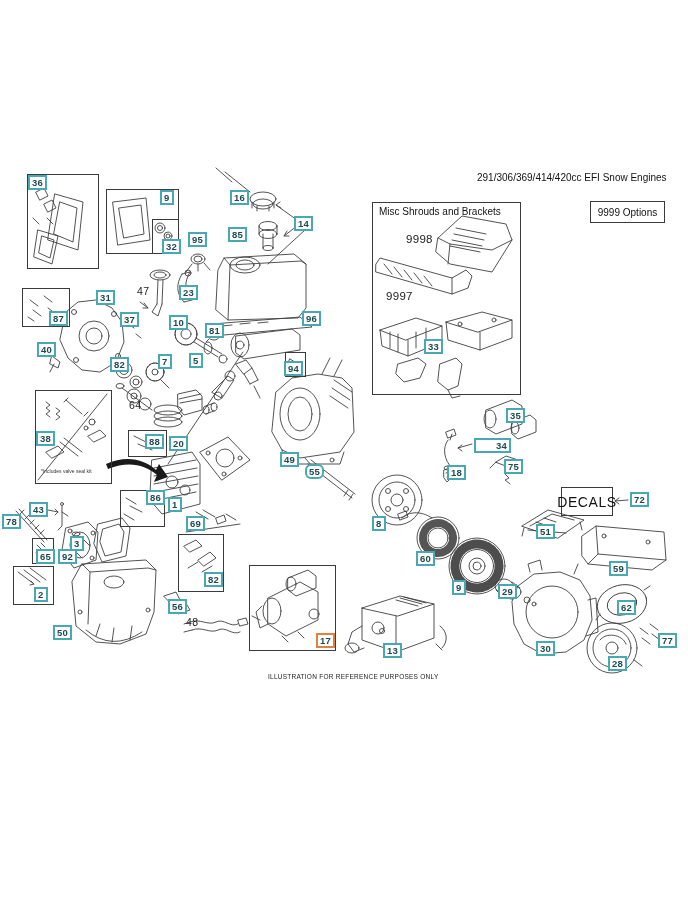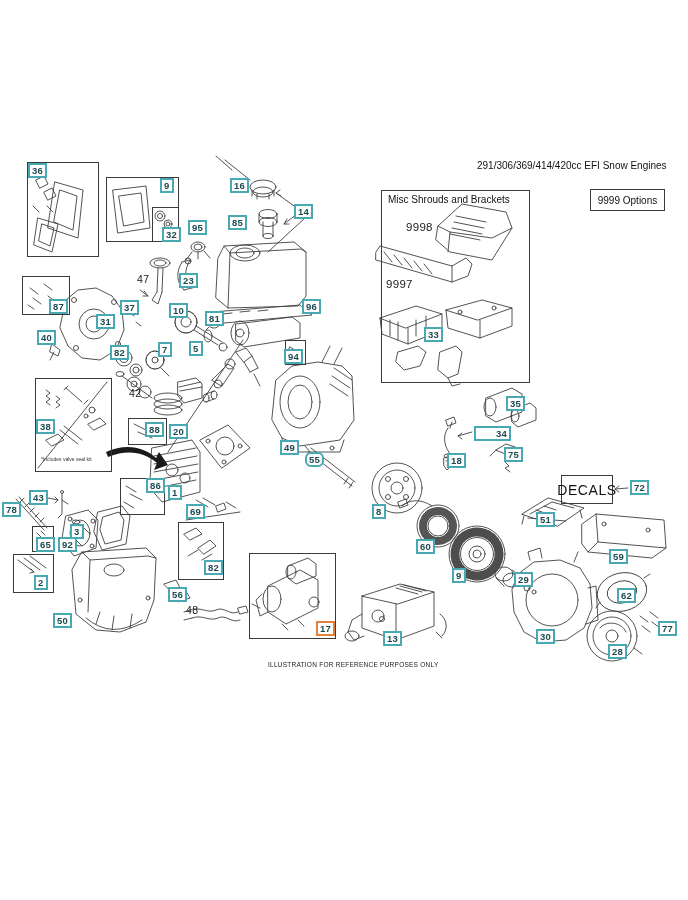--- a/index.html
+++ b/index.html
@@ -1,34 +1,34 @@
 <!DOCTYPE html>
 <html><head>
 <meta charset="utf-8">
 <style>
   html,body{margin:0;padding:0;background:#fff;}
   body{width:688px;height:900px;position:relative;overflow:hidden;
        font-family:"Liberation Sans",sans-serif;color:#222;}
-  .stage{position:absolute;left:0;top:0;width:688px;height:760px;}
+  .stage{position:absolute;left:0;top:12px;width:688px;height:760px;}
   svg.art{position:absolute;left:0;top:0;z-index:1;}
   #overlay-layer{position:absolute;left:0;top:0;width:688px;height:900px;z-index:3;}
   .gbox{position:absolute;border:1px solid #3a3a3a;z-index:2;}
   .plabel{position:absolute;z-index:4;
      font:600 9.5px "Liberation Sans",sans-serif;line-height:11px;
      color:#1d4a52;border:2px solid #49a9b3;background:rgba(255,255,255,.93);
      padding:0 2px;letter-spacing:.3px;}
   .plabel.orange{border-color:#e2813c;}
   .plabel.plain{border:none;background:transparent;padding:0;
      font:400 10.5px "Liberation Sans",sans-serif;color:#1a1a1a;}
   .plabel.plain-lg{border:none;background:transparent;padding:0;
      font:400 11.5px "Liberation Sans",sans-serif;color:#1a1a1a;}
   .page-title{position:absolute;left:477px;top:160px;width:200px;z-index:3;
      font-size:10px;color:#111;white-space:nowrap;}
   .misc-panel{position:absolute;left:372px;top:190px;width:147px;height:191px;
-     border:1px solid #3a3a3a;z-index:2;margin-left:9px;}
+     border:1px solid #3a3a3a;z-index:2;}
   .misc-title{position:absolute;left:6px;top:3px;font-size:10px;color:#111;white-space:nowrap;}
   .options-box{position:absolute;left:590px;top:189px;width:73px;height:20px;
      border:1px solid #3a3a3a;z-index:3;display:flex;align-items:center;justify-content:center;
      font-size:10px;color:#111;white-space:nowrap;}
   .decals-box{position:absolute;left:561px;top:475px;width:50px;height:27px;
      border:1px solid #3a3a3a;z-index:3;display:flex;align-items:center;justify-content:center;
      font-size:14px;letter-spacing:.6px;color:#111;}
   .footer-note{position:absolute;left:268px;top:661px;z-index:3;
      font-size:6.5px;letter-spacing:.25px;color:#222;white-space:nowrap;}
   .note38{position:absolute;left:41px;top:456px;width:72px;z-index:4;
@@ -430,32 +430,32 @@
       <div class="gbox" style="left: 285px; top: 340px; width: 19px; height: 23px;"></div>
       <div class="gbox" style="left: 249px; top: 553px; width: 85px; height: 84px;"></div>
       <div class="plabel teal" style="left: 28px; top: 163px;">36</div>
       <div class="plabel teal" style="left: 160px; top: 178px;">9</div>
       <div class="plabel teal" style="left: 162px; top: 227px;">32</div>
       <div class="plabel teal" style="left: 188px; top: 220px;">95</div>
       <div class="plabel teal" style="left: 230px; top: 178px;">16</div>
       <div class="plabel teal" style="left: 228px; top: 215px;">85</div>
       <div class="plabel teal" style="left: 294px; top: 204px;">14</div>
       <div class="plabel teal" style="left: 302px; top: 299px;">96</div>
-      <div class="plabel teal" style="left: 96px; top: 278px; margin-top: 36px;">31</div>
+      <div class="plabel teal" style="left: 96px; top: 278px;">31</div>
       <div class="plabel teal" style="left: 49px; top: 299px;">87</div>
       <div class="plabel plain" style="left: 137px; top: 273px;">47</div>
       <div class="plabel teal" style="left: 179px; top: 273px;">23</div>
       <div class="plabel teal" style="left: 120px; top: 300px;">37</div>
       <div class="plabel teal" style="left: 169px; top: 303px;">10</div>
       <div class="plabel teal" style="left: 205px; top: 311px;">81</div>
       <div class="plabel teal" style="left: 37px; top: 330px;">40</div>
       <div class="plabel teal" style="left: 110px; top: 345px;">82</div>
       <div class="plabel teal" style="left: 158px; top: 342px;">7</div>
       <div class="plabel teal" style="left: 189px; top: 341px;">5</div>
-      <div class="plabel plain" style="left: 129px; top: 387px;">42</div>
+      <div class="plabel plain" style="left: 129px; top: 387px;">64</div>
       <div class="plabel teal" style="left: 284px; top: 349px;">94</div>
       <div class="plabel teal" style="left: 36px; top: 419px;">38</div>
       <div class="plabel teal" style="left: 145px; top: 422px;">88</div>
       <div class="plabel teal" style="left: 169px; top: 424px; text-align: center;">20</div>
       <div class="plabel teal" style="left: 146px; top: 478px;">86</div>
       <div class="plabel teal" style="left: 168px; top: 485px;">1</div>
       <div class="plabel teal" style="left: 29px; top: 490px;">43</div>
       <div class="plabel teal" style="left: 2px; top: 502px;">78</div>
       <div class="plabel teal" style="left: 186px; top: 504px;">69</div>
       <div class="plabel teal" style="left: 70px; top: 524px;">3</div>
@@ -466,21 +466,21 @@
       <div class="plabel teal" style="left: 53px; top: 613px;">50</div>
       <div class="plabel teal" style="left: 168px; top: 587px;">56</div>
       <div class="plabel plain" style="left: 186px; top: 604px;">48</div>
       <div class="plabel teal" style="left: 280px; top: 440px;">49</div>
       <div class="plabel teal" style="left: 305px; top: 452px; border-radius: 6px;">55</div>
       <div class="plabel orange" style="left: 316px; top: 621px;">17</div>
       <div class="plabel teal" style="left: 383px; top: 631px;">13</div>
       <div class="plabel teal" style="left: 416px; top: 539px; text-align: right;">60</div>
       <div class="plabel teal" style="left: 372px; top: 504px;">8</div>
       <div class="plabel teal" style="left: 452px; top: 568px;">9</div>
-      <div class="plabel teal" style="left: 498px; top: 572px; margin-left: 16px;">29</div>
+      <div class="plabel teal" style="left: 498px; top: 572px;">29</div>
       <div class="plabel teal" style="left: 424px; top: 327px;">33</div>
       <div class="plabel teal" style="left: 447px; top: 453px;">18</div>
       <div class="plabel teal" style="left: 474px; top: 426px; padding-left: 20px;">34</div>
       <div class="plabel teal" style="left: 506px; top: 396px;">35</div>
       <div class="plabel teal" style="left: 504px; top: 447px;">75</div>
       <div class="plabel teal" style="left: 536px; top: 512px;">51</div>
       <div class="plabel teal" style="left: 609px; top: 549px;">59</div>
       <div class="plabel teal" style="left: 617px; top: 588px;">62</div>
       <div class="plabel teal" style="left: 658px; top: 621px;">77</div>
       <div class="plabel teal" style="left: 608px; top: 644px;">28</div>

